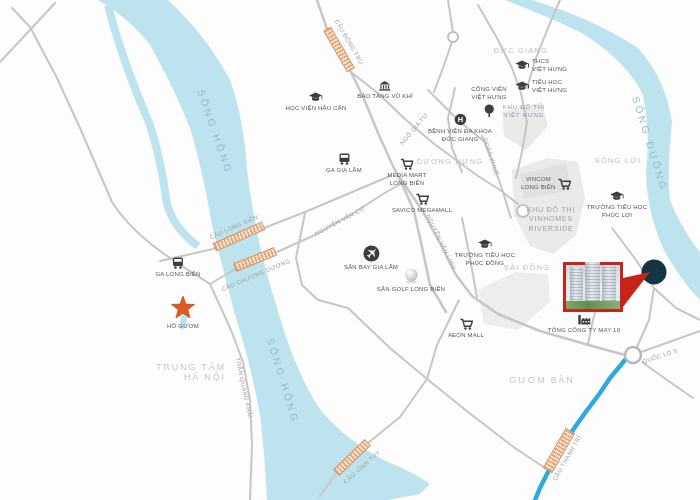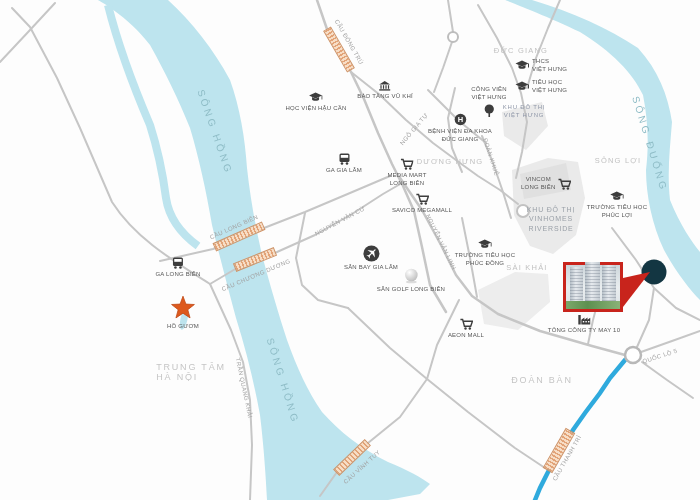--- a/index.html
+++ b/index.html
@@ -8,21 +8,21 @@
   .map svg.base{position:absolute;left:0;top:0;}
   
   .bridge{position:absolute;box-sizing:border-box;border:1px solid #cf9468;
     background:repeating-linear-gradient(90deg,#e2a377 0 1.5px,#f7ddc5 1.5px 3.5px);}
   
   .road-lbl{position:absolute;font-size:6px;color:#a2a2a2;letter-spacing:.4px;white-space:nowrap;
     transform:translate(-50%,-50%) rotate(var(--r,0deg));}
   .river-lbl{position:absolute;font-size:10px;color:#8ebcc6;letter-spacing:3px;white-space:nowrap;
     transform:translate(-50%,-50%) rotate(var(--r,0deg));}
   .area-lbl{position:absolute;font-size:7.5px;color:#c1c1c1;letter-spacing:1.2px;white-space:pre-line;
-    text-align:left;transform:translate(-50%,-50%);}
+    text-align:right;transform:translate(-50%,-50%);}
   .area-lbl.big{font-size:9px;letter-spacing:1.8px;color:#c5c5c5;}
   .zone-lbl{position:absolute;font-size:7px;color:#9aa0a8;letter-spacing:.8px;white-space:pre-line;
     text-align:center;transform:translate(-50%,-50%);line-height:1.35;}
   .zone-lbl.small{font-size:6px;color:#8f97a8;}
   
   .poi{position:absolute;display:flex;flex-direction:column;align-items:center;gap:2px;
     transform:translateX(-50%);}
   .poi .t{font-size:6px;color:#565656;letter-spacing:.2px;white-space:pre-line;text-align:center;
     line-height:1.3;}
   .poi.row{flex-direction:row;transform:none;gap:3px;align-items:center;}
@@ -117,22 +117,22 @@
   <div class="road-lbl" style="left:441px;top:242px;--r:64deg;">NGUYỄN VĂN LINH</div>
   <div class="road-lbl" style="left:491px;top:157px;--r:72deg;">ĐOÀN KHUÊ</div>
   <div class="road-lbl" style="left:244px;top:388px;--r:78deg;">TRẦN QUANG KHẢI</div>
   <div class="road-lbl" style="left:660px;top:356px;--r:-18deg;">QUỐC LỘ 5</div>
   <div class="road-lbl" style="left:362px;top:467px;--r:-42deg;">CẦU VĨNH TUY</div>
   <div class="road-lbl" style="left:567px;top:458px;--r:-60deg;">CẦU THANH TRÌ</div>
 
   <div class="area-lbl" style="left:521px;top:50px;">ĐỨC GIANG</div>
   <div class="area-lbl" style="left:450px;top:161px;">DƯƠNG HƯNG</div>
   <div class="area-lbl" style="left:618px;top:160px;">SÔNG LỢI</div>
-  <div class="area-lbl" style="left:527px;top:267px;">SÀI KHẢI</div>
-  <div class="area-lbl big" style="left:542px;top:380px;">ĐOÀN BÀN</div>
+  <div class="area-lbl" style="left:527px;top:267px;">SÀI ĐỒNG</div>
+  <div class="area-lbl big" style="left:542px;top:380px;">GƯƠM BÀN</div>
   <div class="area-lbl big" style="left:191px;top:372px;">TRUNG TÂM
 HÀ NỘI</div>
 
   <div class="zone-lbl small" style="left:524px;top:111px;">KHU ĐÔ THỊ
 VIỆT HƯNG</div>
   <div class="zone-lbl" style="left:551px;top:219px;">KHU ĐÔ THỊ
 VINHOMES
 RIVERSIDE</div>
 
   <div class="poi" style="left:316px;top:92px;">

